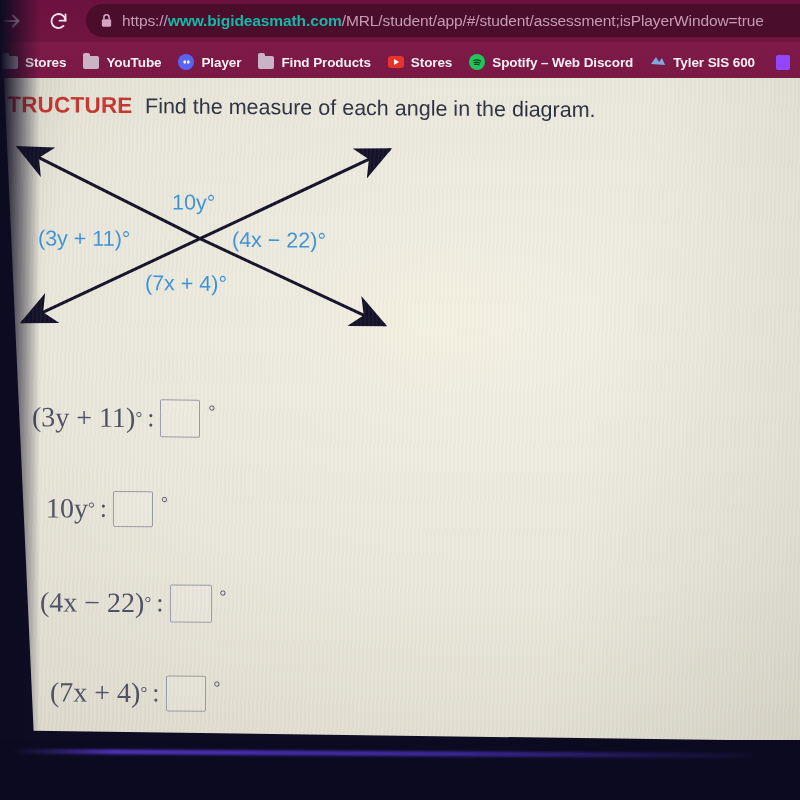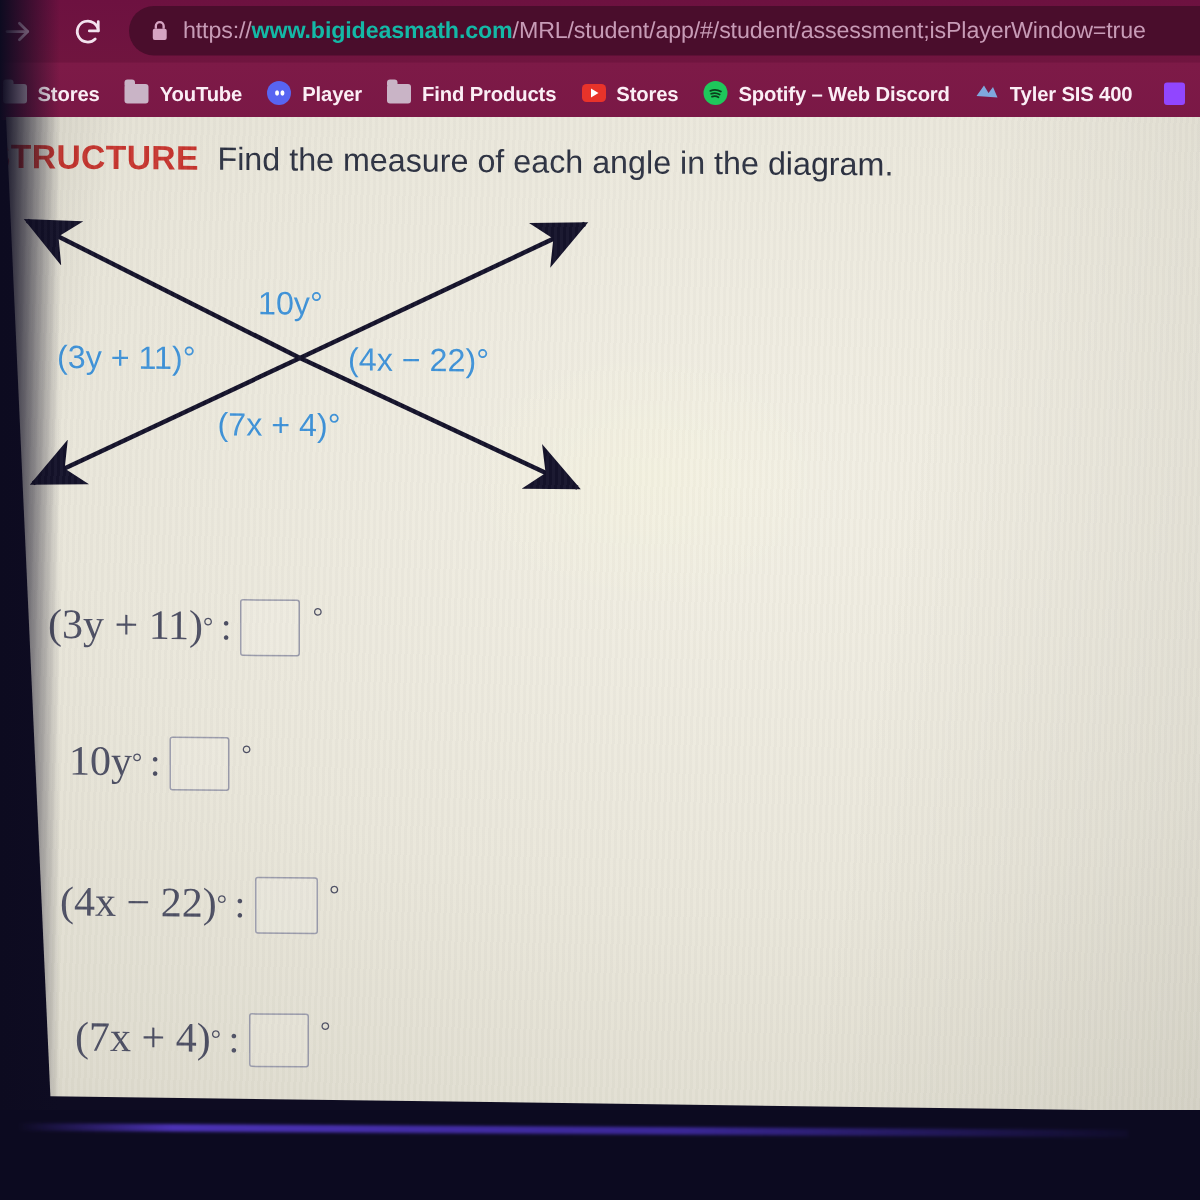--- a/index.html
+++ b/index.html
@@ -318,21 +318,21 @@
         </span>
         <span class="bm-label">Spotify – Web Discord</span>
       </div>
 
       <div class="bm">
         <span class="bm-ico tyler-ico">
           <svg width="16" height="14" viewBox="0 0 16 14" fill="#7fa8dd">
             <path d="M1 9 L6 2 L9 7 L12 3 L15 10 Z"></path>
           </svg>
         </span>
-        <span class="bm-label">Tyler SIS 400</span>
+        <span class="bm-label">Tyler SIS 600</span>
       </div>
 
       <div class="bm" style="margin-left:auto;margin-right:2px">
         <span class="bm-ico">
           <span class="twitch-ico"></span>
         </span>
         <span class="bm-label"></span>
       </div>
 
     </div>

